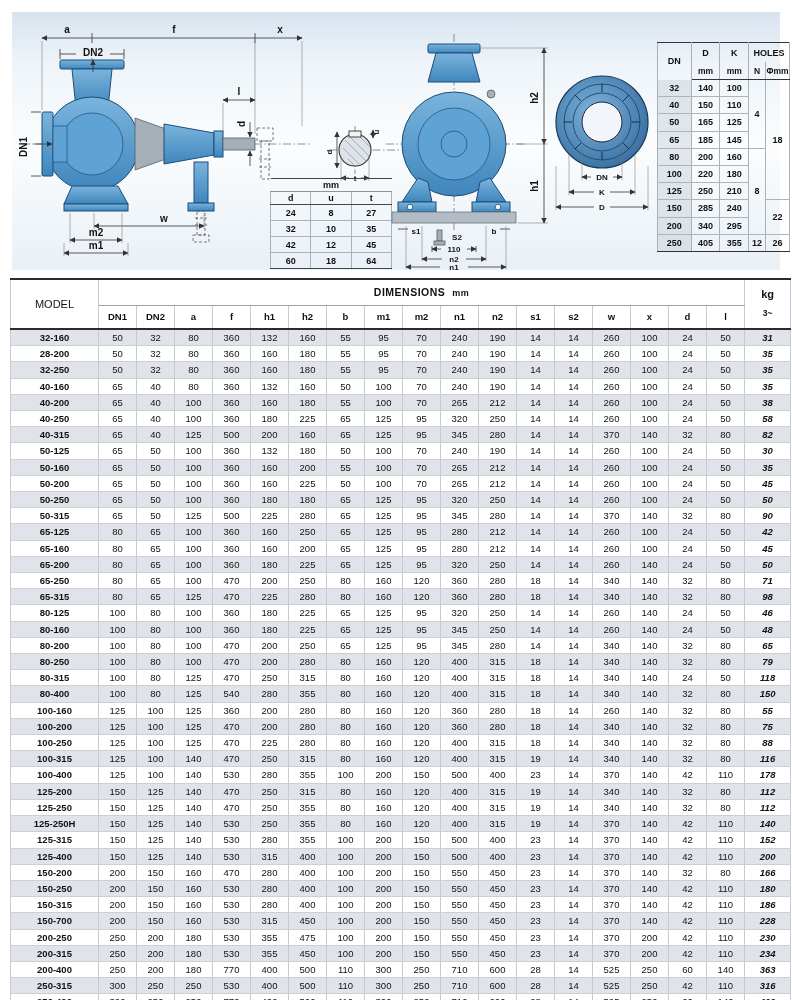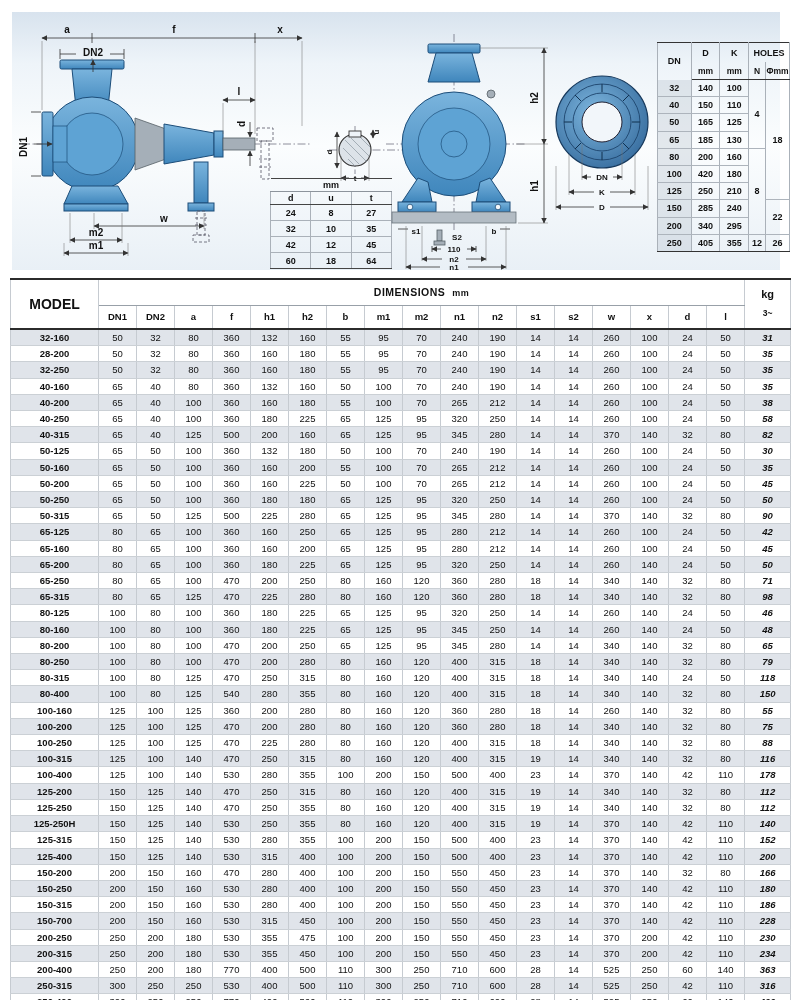--- a/index.html
+++ b/index.html
@@ -43,21 +43,21 @@
 
   
   .main-table{
     position:absolute;left:10px;top:278px;width:780px;border-collapse:collapse;table-layout:fixed;
     text-align:center;border:1px solid #c6cbd1;border-top:2.5px solid var(--border-dark);border-bottom:2.5px solid var(--border-dark);
   }
   .main-table th,.main-table td{border-left:1px solid #c6cbd1;border-right:1px solid #c6cbd1;box-sizing:border-box;}
   .main-table .hr1 th{height:26px;}
   .h-dims{font-size:10.5px;font-weight:bold;border-bottom:1px solid #98a0a8 !important;letter-spacing:.5px;margin-top:46px;}
   .h-dims .unit{font-size:9px;font-weight:bold;}
-  .h-model{font-size:14px;font-weight:bold;border-bottom:2.2px solid var(--border-dark) !important;}
+  .h-model{font-size:11px;font-weight:normal;border-bottom:2.2px solid var(--border-dark) !important;}
   .h-kg{font-size:11px;font-weight:bold;line-height:1.6;border-bottom:2.2px solid var(--border-dark) !important;margin-top:32px;}
   .h-kg .kgsub{font-size:8.5px;}
   .hr2 th{height:24px;font-size:9.5px;font-weight:bold;border-bottom:2.2px solid var(--border-dark);}
   .main-table tbody td{
     height:15.72px;line-height:15.2px;padding:0;font-size:9.5px;
     border-bottom:1px solid #cbd0d5;white-space:nowrap;
   }
   .main-table tbody tr.shaded{background:var(--row-shade);}
   .main-table tbody tr.group-start td{border-top:1.7px solid #3c4147;}
   .main-table td.model{font-weight:bold;}
@@ -336,31 +336,31 @@
           <td>110</td>
         </tr>
         <tr>
           <td class="dncell">50</td>
           <td>165</td>
           <td>125</td>
         </tr>
         <tr>
           <td class="dncell">65</td>
           <td>185</td>
-          <td>130</td>
+          <td>145</td>
         </tr>
         <tr>
           <td class="dncell">80</td>
           <td>200</td>
           <td>160</td>
           <td rowspan="5">8</td>
         </tr>
         <tr>
           <td class="dncell">100</td>
-          <td>420</td>
+          <td>220</td>
           <td>180</td>
         </tr>
         <tr>
           <td class="dncell">125</td>
           <td>250</td>
           <td>210</td>
         </tr>
         <tr>
           <td class="dncell">150</td>
           <td>285</td>

